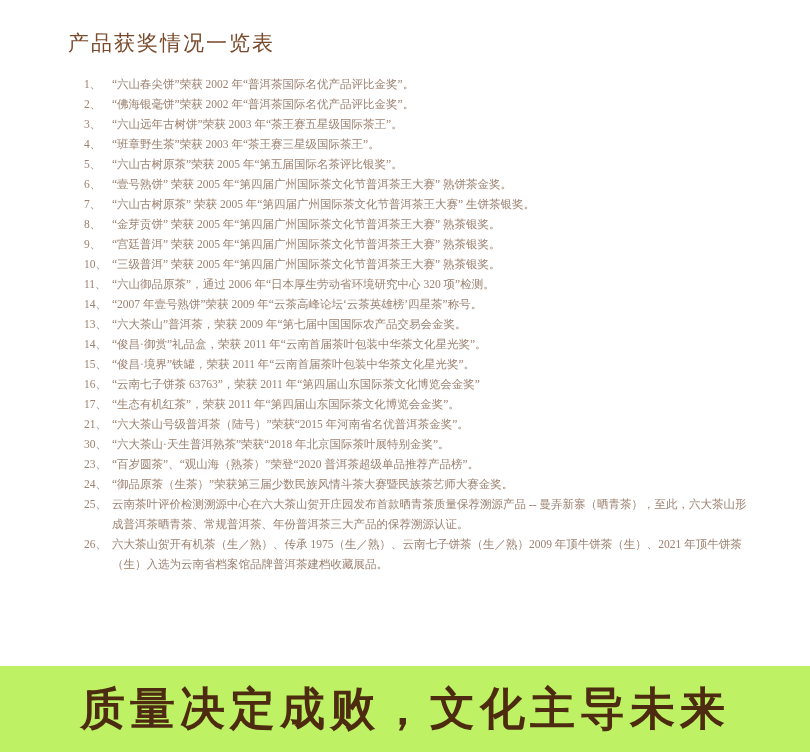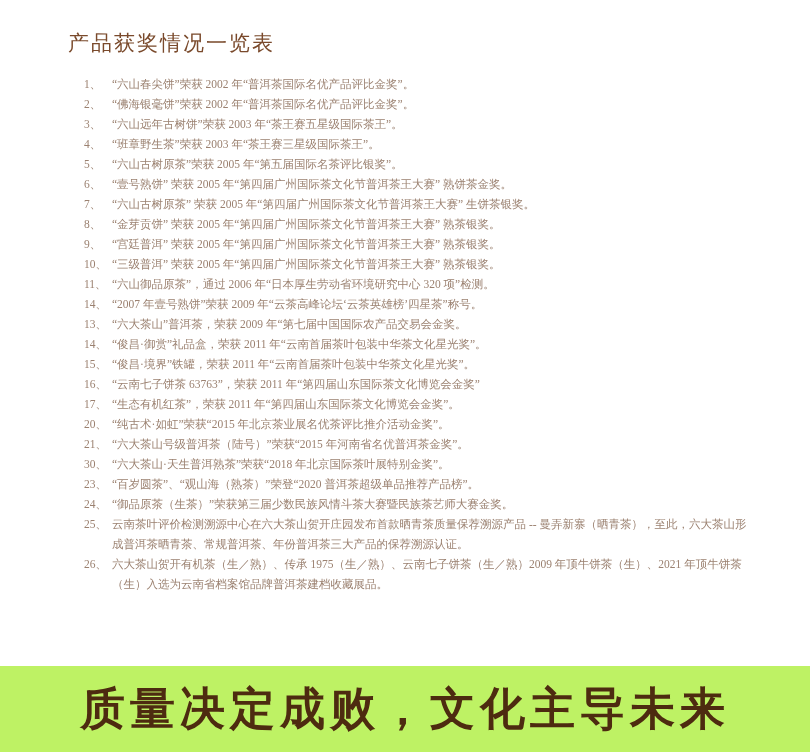--- a/index.html
+++ b/index.html
@@ -135,24 +135,20 @@
         </div>
         <div class="row">
           <span class="num">16、</span>
           <span class="txt">“云南七子饼茶 63763”，荣获 2011 年“第四届山东国际茶文化博览会金奖”</span>
         </div>
         <div class="row">
           <span class="num">17、</span>
           <span class="txt">“生态有机红茶”，荣获 2011 年“第四届山东国际茶文化博览会金奖”。</span>
         </div>
         <div class="row">
-          <span class="num">20、</span>
-          <span class="txt">“纯古术·如虹”荣获“2015 年北京茶业展名优茶评比推介活动金奖”。</span>
-        </div>
-        <div class="row">
           <span class="num">21、</span>
           <span class="txt">“六大茶山号级普洱茶（陆号）”荣获“2015 年河南省名优普洱茶金奖”。</span>
         </div>
         <div class="row">
           <span class="num">30、</span>
           <span class="txt">“六大茶山·天生普洱熟茶”荣获“2018 年北京国际茶叶展特别金奖”。</span>
         </div>
         <div class="row">
           <span class="num">23、</span>
           <span class="txt">“百岁圆茶”、“观山海（熟茶）”荣登“2020 普洱茶超级单品推荐产品榜”。</span>

